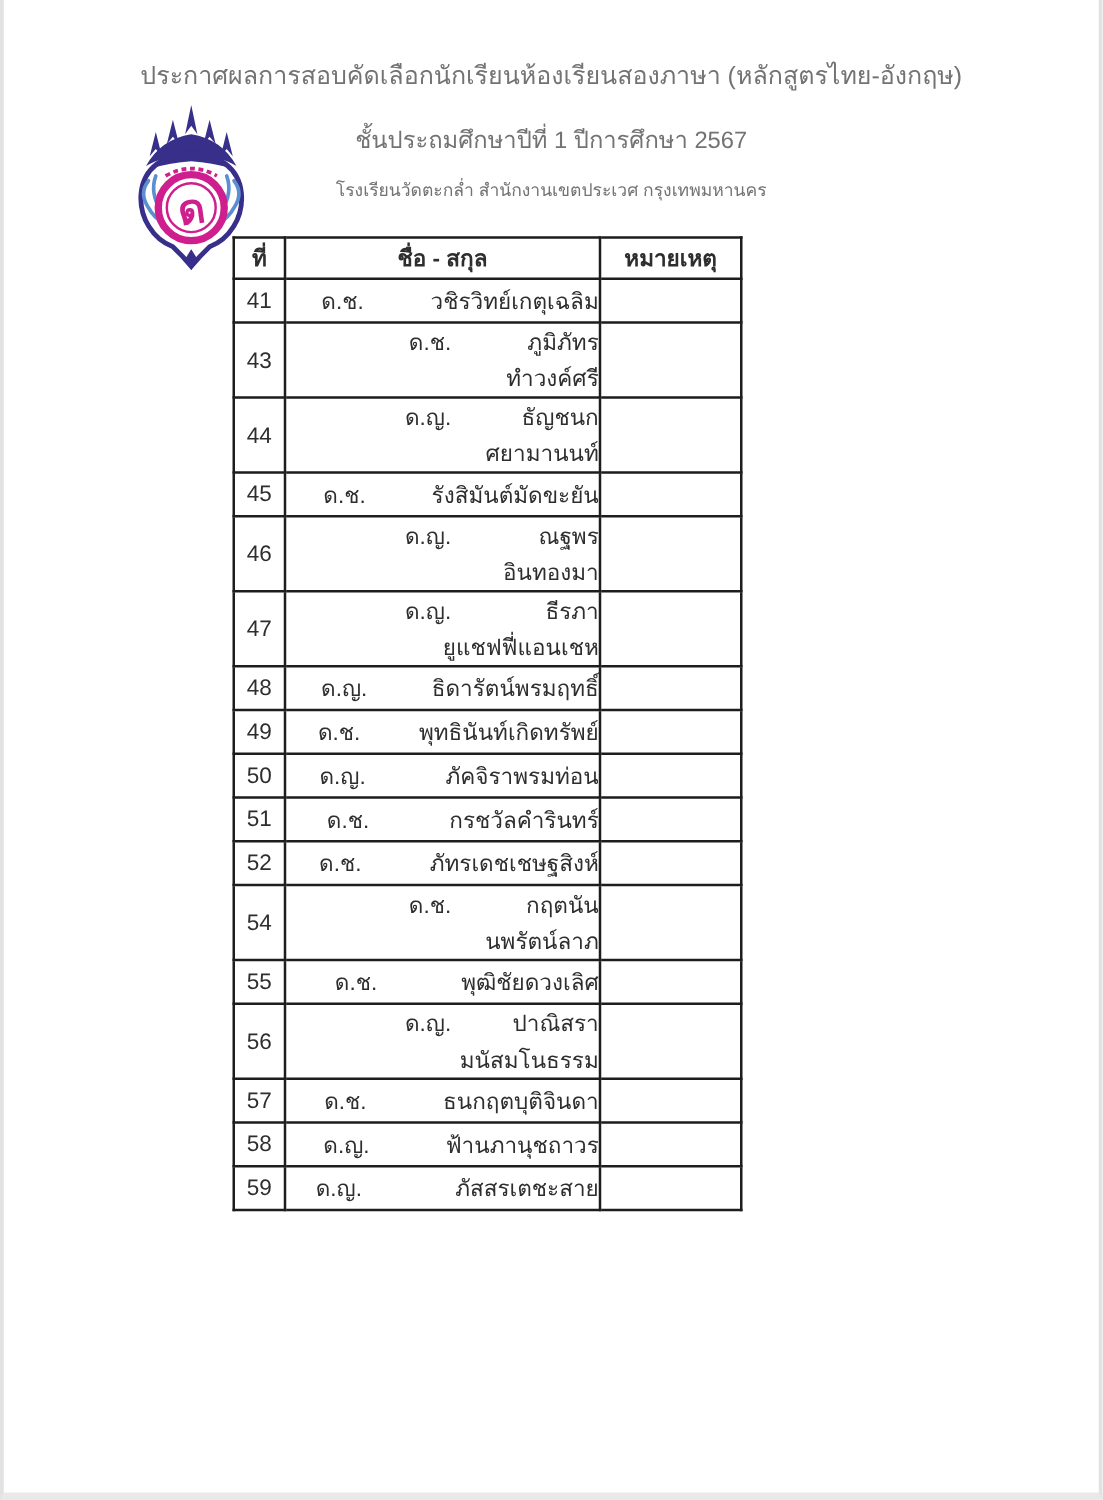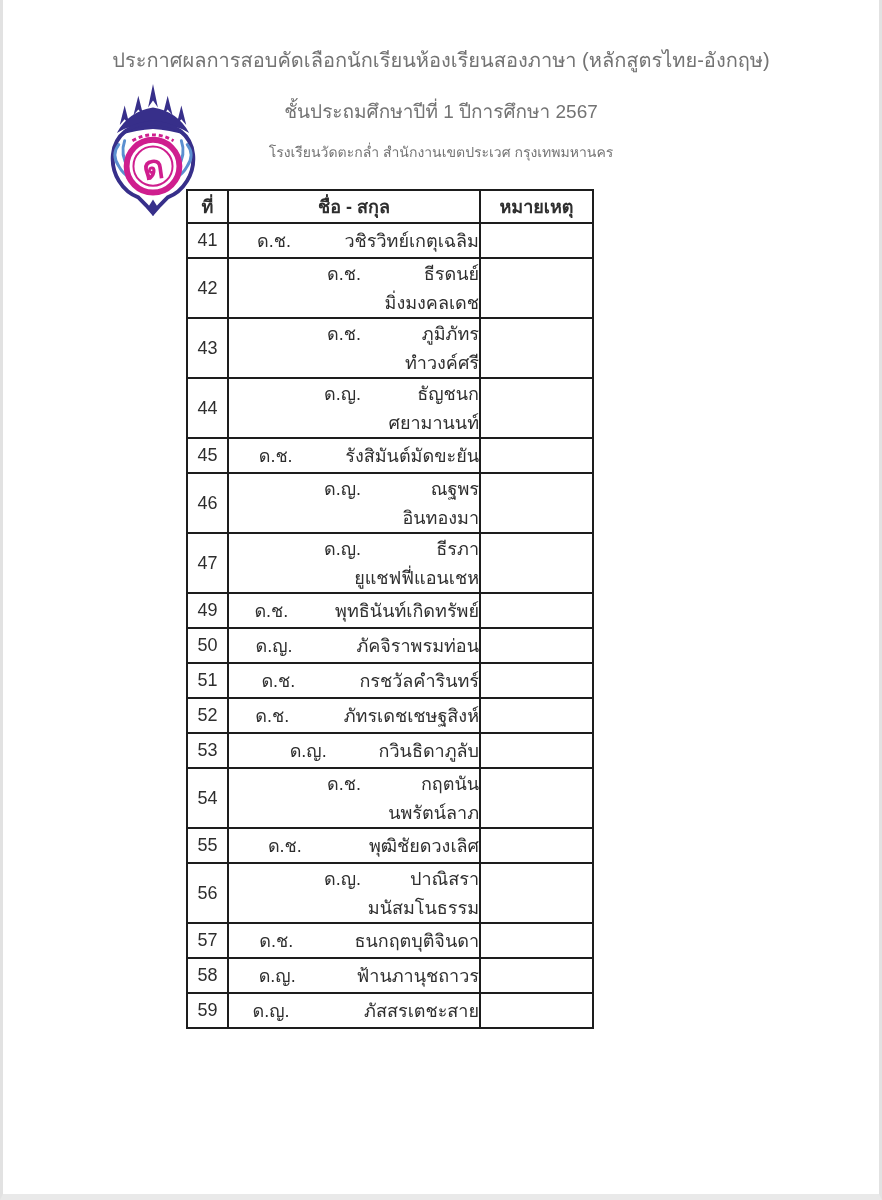--- a/index.html
+++ b/index.html
@@ -100,25 +100,20 @@
         <th>หมายเหตุ</th>
       </tr>
     </thead>
     <tbody>
         <tr>
           <td class="c-no">41</td>
           <td class="c-name"><span class="prefix">ด.ช.</span><span class="fname">วชิรวิทย์</span><span class="lname">เกตุเฉลิม</span></td>
           <td class="c-remark"></td>
         </tr>
         <tr>
-          <td class="c-no">42</td>
-          <td class="c-name"><span class="prefix">ด.ช.</span><span class="fname">ธีรดนย์</span><span class="lname">มิ่งมงคลเดช</span></td>
-          <td class="c-remark"></td>
-        </tr>
-        <tr>
           <td class="c-no">43</td>
           <td class="c-name"><span class="prefix">ด.ช.</span><span class="fname">ภูมิภัทร</span><span class="lname">ทำวงค์ศรี</span></td>
           <td class="c-remark"></td>
         </tr>
         <tr>
           <td class="c-no">44</td>
           <td class="c-name"><span class="prefix">ด.ญ.</span><span class="fname">ธัญชนก</span><span class="lname">ศยามานนท์</span></td>
           <td class="c-remark"></td>
         </tr>
         <tr>
@@ -130,42 +125,42 @@
           <td class="c-no">46</td>
           <td class="c-name"><span class="prefix">ด.ญ.</span><span class="fname">ณฐพร</span><span class="lname">อินทองมา</span></td>
           <td class="c-remark"></td>
         </tr>
         <tr>
           <td class="c-no">47</td>
           <td class="c-name"><span class="prefix">ด.ญ.</span><span class="fname">ธีรภา</span><span class="lname">ยูแชฟฟี่แอนเชห</span></td>
           <td class="c-remark"></td>
         </tr>
         <tr>
+          <td class="c-no">48</td>
+          <td class="c-name"><span class="prefix">ด.ญ.</span><span class="fname">ธิดารัตน์</span><span class="lname">พรมฤทธิ์</span></td>
+          <td class="c-remark"></td>
+        </tr>
+        <tr>
           <td class="c-no">49</td>
           <td class="c-name"><span class="prefix">ด.ช.</span><span class="fname">พุทธินันท์</span><span class="lname">เกิดทรัพย์</span></td>
           <td class="c-remark"></td>
         </tr>
         <tr>
           <td class="c-no">50</td>
           <td class="c-name"><span class="prefix">ด.ญ.</span><span class="fname">ภัคจิรา</span><span class="lname">พรมท่อน</span></td>
           <td class="c-remark"></td>
         </tr>
         <tr>
           <td class="c-no">51</td>
           <td class="c-name"><span class="prefix">ด.ช.</span><span class="fname">กรชวัล</span><span class="lname">คำรินทร์</span></td>
           <td class="c-remark"></td>
         </tr>
         <tr>
           <td class="c-no">52</td>
           <td class="c-name"><span class="prefix">ด.ช.</span><span class="fname">ภัทรเดช</span><span class="lname">เชษฐสิงห์</span></td>
-          <td class="c-remark"></td>
-        </tr>
-        <tr>
-          <td class="c-no">53</td>
-          <td class="c-name"><span class="prefix">ด.ญ.</span><span class="fname">กวินธิดา</span><span class="lname">ภูลับ</span></td>
           <td class="c-remark"></td>
         </tr>
         <tr>
           <td class="c-no">54</td>
           <td class="c-name"><span class="prefix">ด.ช.</span><span class="fname">กฤตนัน</span><span class="lname">นพรัตน์ลาภ</span></td>
           <td class="c-remark"></td>
         </tr>
         <tr>
           <td class="c-no">55</td>
           <td class="c-name"><span class="prefix">ด.ช.</span><span class="fname">พุฒิชัย</span><span class="lname">ดวงเลิศ</span></td>

